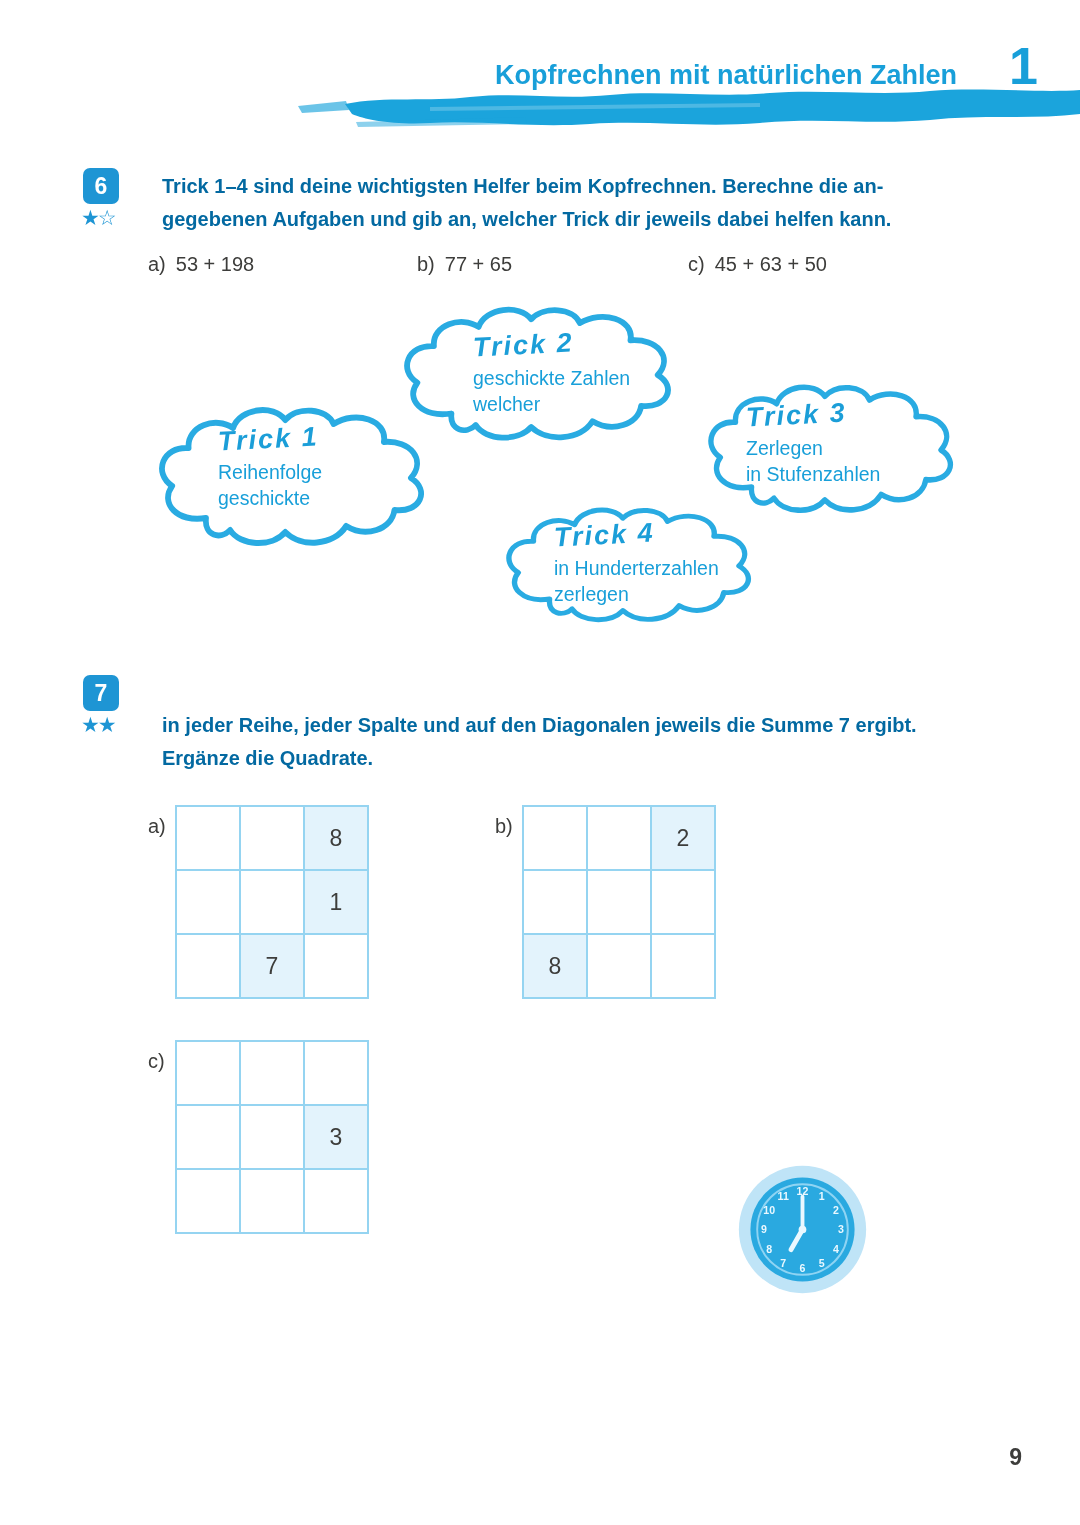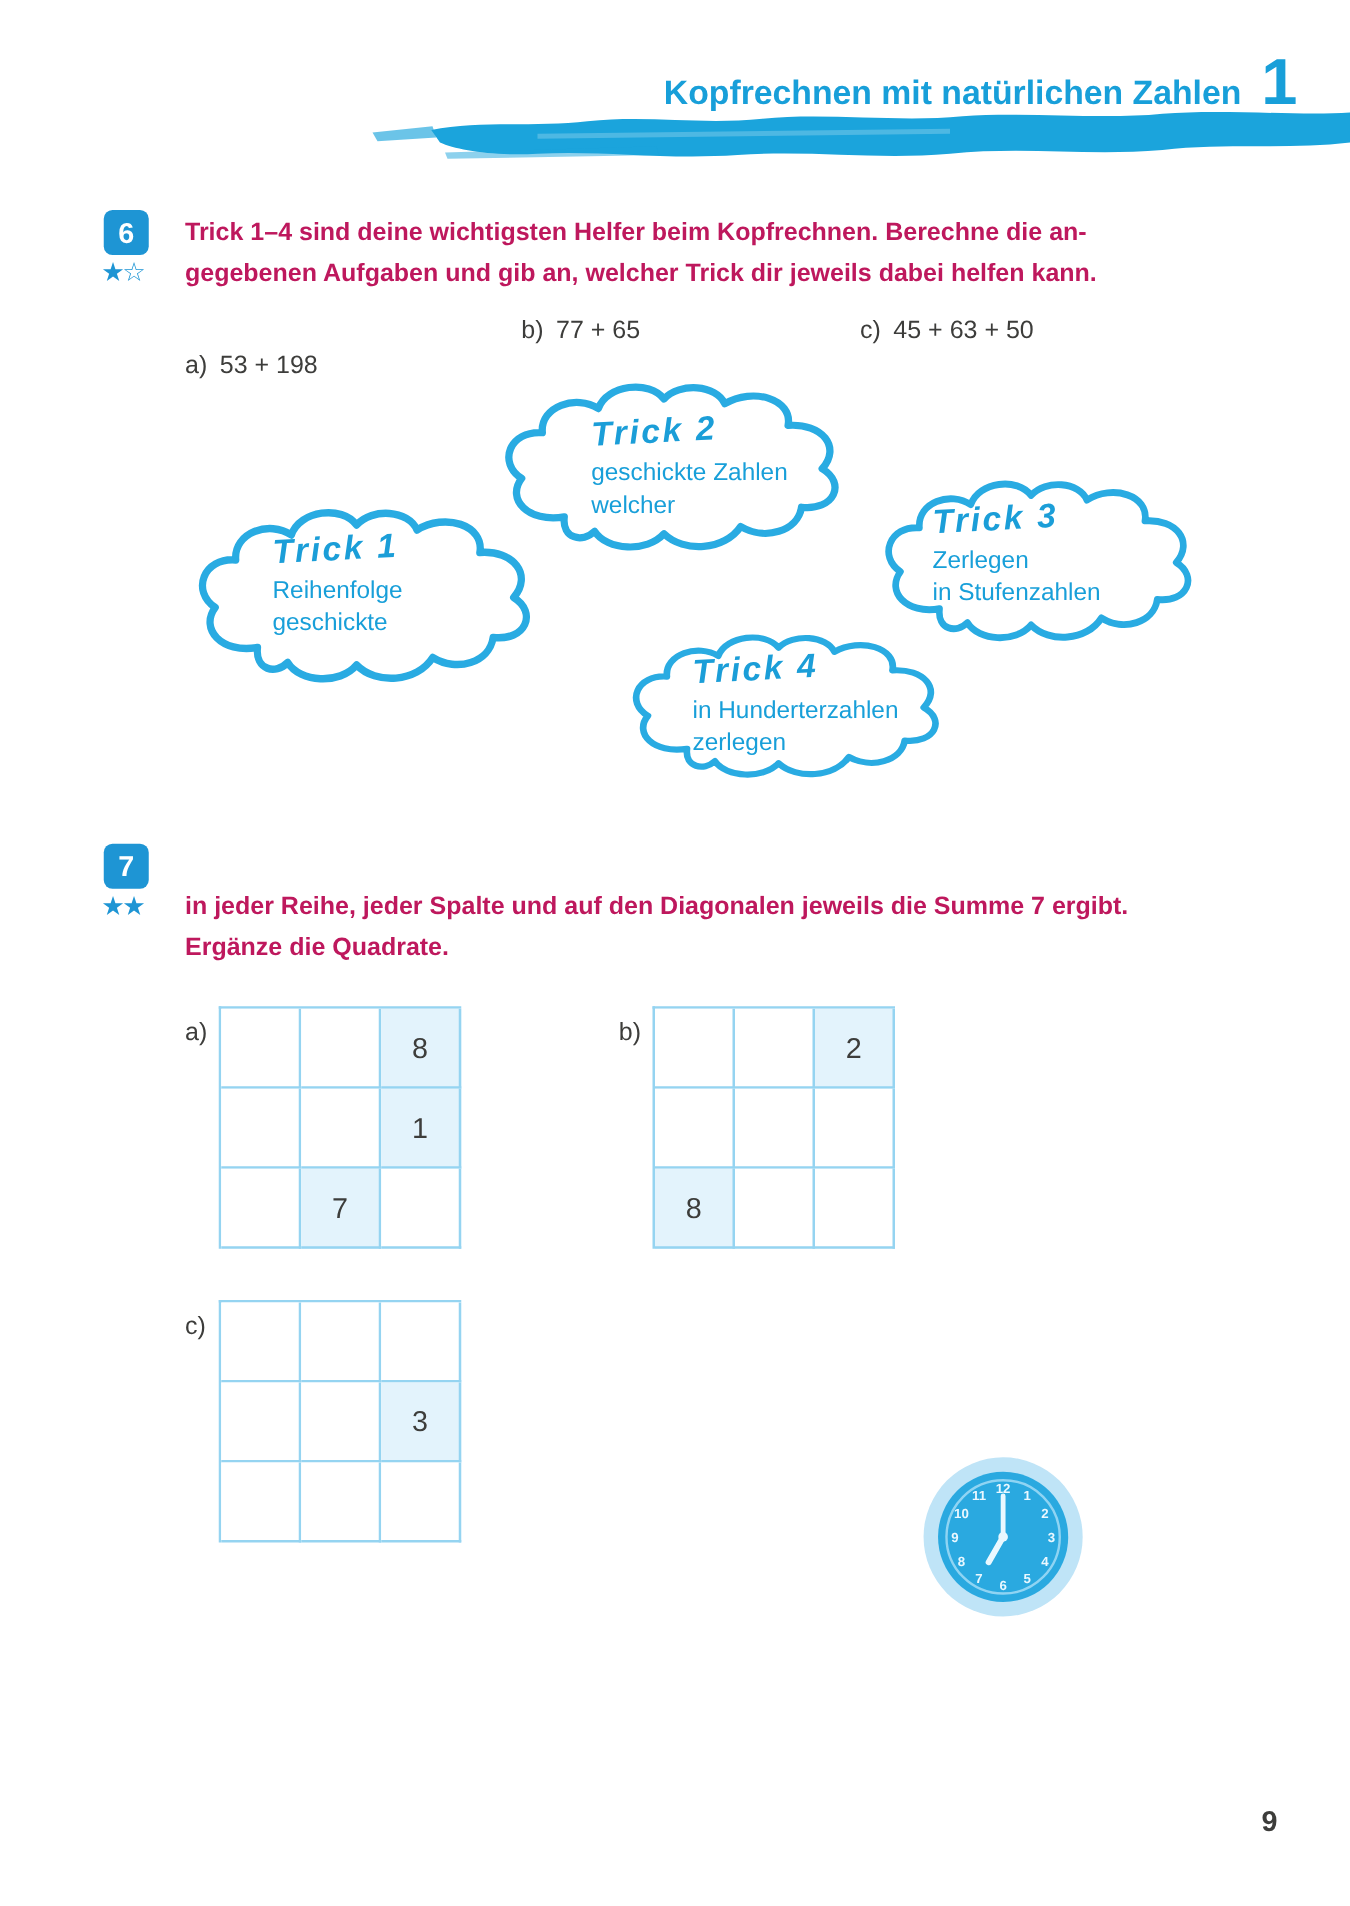--- a/index.html
+++ b/index.html
@@ -1,31 +1,31 @@
 <!DOCTYPE html>
 <html><head>
 <meta charset="utf-8">
 <style>
   html,body{margin:0;padding:0;background:#ffffff;}
   .page{
     position:relative;width:1080px;height:1525px;background:#ffffff;
     font-family:"Liberation Sans", sans-serif;overflow:hidden;color:#3d3d3b;
   }
   
-  .header-row{position:absolute;top:40px;right:42px;display:flex;align-items:baseline;gap:16px;}
+  .header-row{position:absolute;top:40px;right:42px;display:flex;align-items:baseline;gap:52px;}
   .header-title{font-size:27px;font-weight:bold;color:#189fd9;}
   .chapter-number{font-size:52px;font-weight:bold;color:#189fd9;line-height:1;}
   .brush{position:absolute;left:0;top:84px;}
   
   .task-badge{
     position:absolute;width:36px;height:36px;background:#1e95d4;border-radius:7px;
     color:#ffffff;font-size:23px;font-weight:bold;display:flex;align-items:center;justify-content:center;
   }
   .stars{position:absolute;color:#1e95d4;font-size:21px;letter-spacing:-2px;}
-  .task-text{position:absolute;font-size:20px;font-weight:bold;line-height:33px;color:#be185d;}
+  .task-text{position:absolute;font-size:20px;font-weight:bold;line-height:33px;color:#0369a1;margin-left:14px;}
   .subitems{position:absolute;font-size:20px;color:#3d3d3b;display:flex;}
   .subitem{display:inline-block;}
   .subitem .sub-label{margin-right:10px;}
   
   .cloud{position:absolute;}
   .cloud svg{position:absolute;left:0;top:0;width:100%;height:100%;}
   .cloud-text{position:absolute;color:#189fd9;}
   .cloud-title{
     display:inline-block;font-size:27px;font-weight:bold;font-style:italic;
     letter-spacing:2px;transform:rotate(-3deg);margin-bottom:4px;color:#1b9ed8;
@@ -67,21 +67,21 @@
 
   <div class="task-badge" style="left:83px;top:168px;">
     <span>6</span>
   </div>
   <div class="stars" style="left:81px;top:206px;">★☆</div>
   <div class="task-text" style="left:148px;top:170px;width:790px;">
     <span>Trick 1–4 sind deine wichtigsten Helfer beim Kopfrechnen. Berechne die an-</span><br>
     <span>gegebenen Aufgaben und gib an, welcher Trick dir jeweils dabei helfen kann.</span>
   </div>
   <div class="subitems" style="left:148px;top:253px;">
-    <div class="subitem" style="width:269px;margin-top:28px;">
+    <div class="subitem" style="width:269px;">
       <span class="sub-label">a)</span><span class="sub-expr">53 + 198</span>
     </div>
     <div class="subitem" style="width:271px;">
       <span class="sub-label">b)</span><span class="sub-expr">77 + 65</span>
     </div>
     <div class="subitem">
       <span class="sub-label">c)</span><span class="sub-expr">45 + 63 + 50</span>
     </div>
   </div>
 

